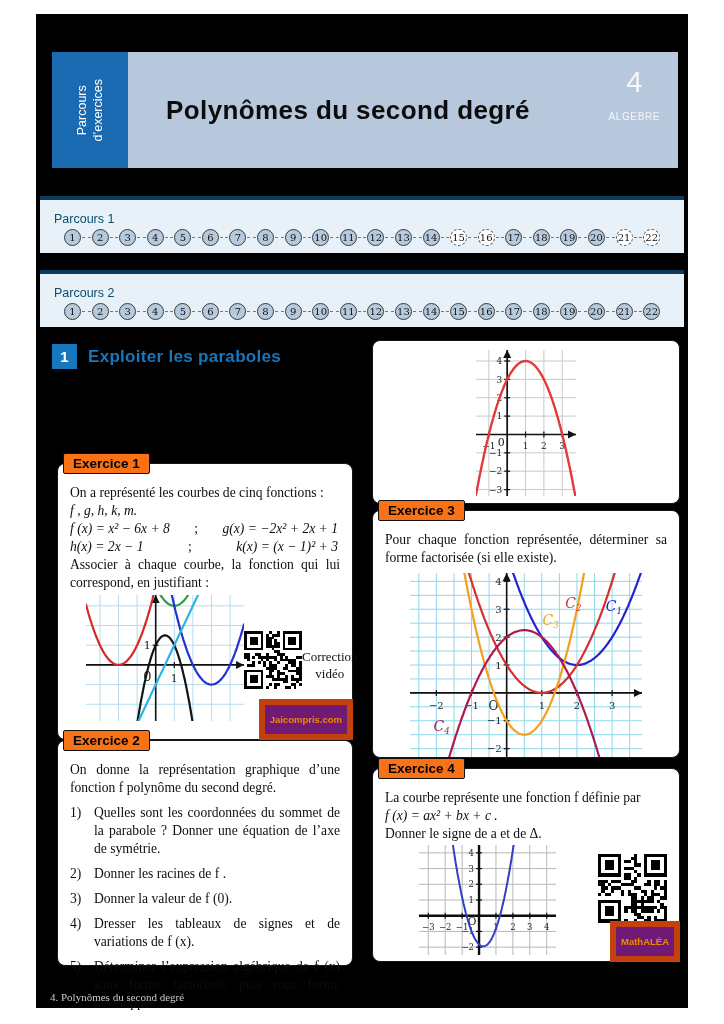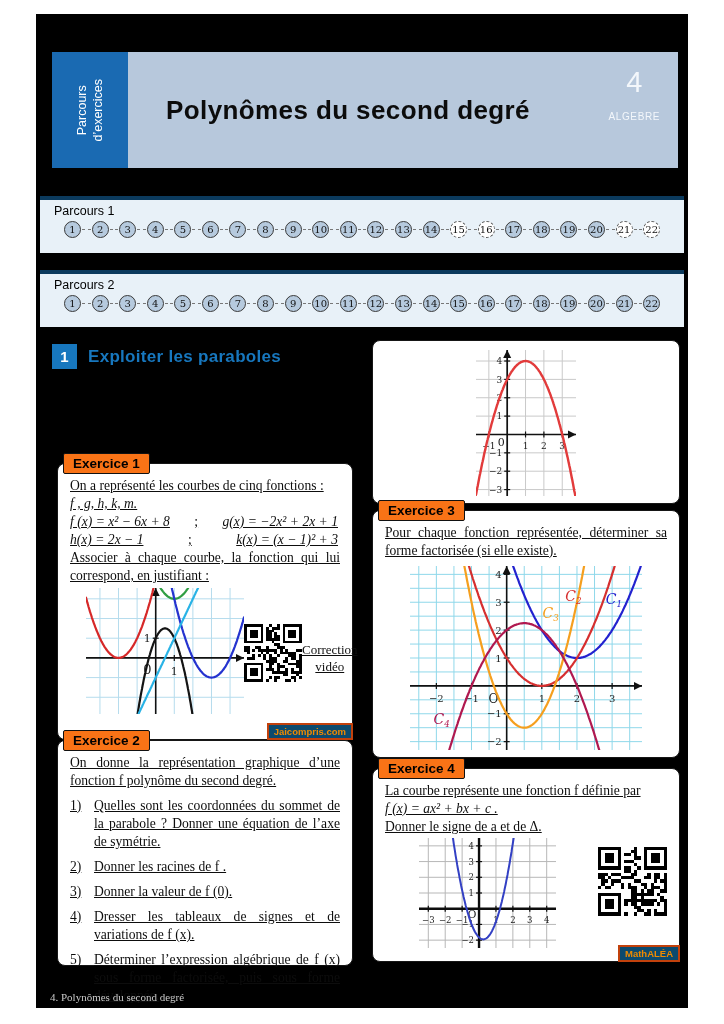--- a/index.html
+++ b/index.html
@@ -12,54 +12,54 @@
   .hdr-tab-inner span{display:block;}
   .hdr-title-box{position:absolute;left:92px;top:38px;width:550px;height:116px;background:#b7c8dc;}
   .hdr-title{position:absolute;left:38px;top:0;height:100%;display:flex;align-items:center;font:bold 26px "Liberation Sans",sans-serif;color:#0c0c0c;letter-spacing:.4px;}
   .hdr-right{position:absolute;right:18px;top:14px;text-align:center;color:#f3f7fb;}
   .hdr-num{font:29px "Liberation Sans",sans-serif;}
   .hdr-sub{font:10px "Liberation Sans",sans-serif;letter-spacing:.6px;margin-top:12px;}
 
   
   .parcours{position:absolute;left:4px;width:644px;height:53px;background:#e8f1f8;border-top:4px solid #0b3a5d;}
   .p1{top:182px;} .p2{top:256px;}
-  .parcours-label{color:#000000;font:12.5px "Liberation Sans",sans-serif;margin:4px 0 3px 14px;}
+  .parcours-label{color:#0c4a6e;font:12.5px "Liberation Sans",sans-serif;margin:12px 0 3px 14px;}
   .parcours-row{display:flex;align-items:center;padding:0 24px;}
   .pc-circle{width:17px;height:17px;border-radius:50%;background:#b6cade;border:1.2px solid #3a3a3a;font:10px "DejaVu Serif",serif;display:flex;align-items:center;justify-content:center;flex:none;color:#111;box-sizing:border-box;}
   .pc-circle.dashed{background:#fff;border:1.2px dashed #555;}
   .pc-link{flex:1;height:0;border-top:1.1px dashed #777;margin:0 1px;}
 
   
   .section-head{position:absolute;left:16px;top:330px;display:flex;align-items:center;gap:11px;}
   .section-num{width:25px;height:25px;background:#1777be;color:#fff;font:bold 15px "Liberation Sans",sans-serif;display:flex;align-items:center;justify-content:center;}
   .section-title{color:#1777be;font:bold 17px "Liberation Sans",sans-serif;letter-spacing:.3px;}
 
   
   .card{position:absolute;background:#fff;border:1.6px solid #161616;border-radius:8px;box-sizing:border-box;}
   .card-top{left:336px;top:326px;width:308px;height:164px;}
   .card-ex1{left:21px;top:449px;width:296px;height:277px;}
   .card-ex3{left:336px;top:496px;width:308px;height:248px;}
   .card-ex2{left:21px;top:726px;width:296px;height:226px;}
   .card-ex4{left:336px;top:754px;width:308px;height:194px;}
   .ex-tab{position:absolute;top:-11px;left:5px;background:#f97316;border:1.7px solid #111;border-radius:2px;padding:0 9px;font:bold 13.5px "Liberation Sans",sans-serif;line-height:19px;color:#000;}
-  .card-body{padding:13px 12px 6px;font:13.6px/18px "Liberation Serif",serif;color:#0d0d0d;text-decoration:underline;}
+  .card-body{padding:20px 12px 6px;font:13.6px/18px "Liberation Serif",serif;color:#0d0d0d;}
   .just{text-align:justify;}
   .math{font-style:italic;}
   .frow{display:flex;justify-content:space-between;padding-right:2px;}
   .frow .semi{font-style:normal;}
 
   .graph{position:relative;}
   .graph svg{display:block;}
   .graph-top{width:100px;height:146px;margin:9px auto 0;}
   .ex1-bottom{display:flex;margin-top:3px;padding-left:16px;}
   .graph-ex1{width:158px;height:126px;}
   .ex1-right{flex:1;display:flex;flex-direction:row;align-items:center;padding-top:4px;}
   .qr1{width:58px;height:58px;}
   .qr-caption{font:13px/17px "Liberation Serif",serif;color:#111;text-align:center;margin-top:10px;}
-  .src-tab{position:absolute;right:-1px;bottom:-1px;background:#0c4a6e;border:2px solid #c2410c;padding:0 5px;font:bold 9.5px "Liberation Sans",sans-serif;color:#ef8a00;line-height:13px;}
+  .src-tab{position:absolute;right:-1px;bottom:-1px;background:#701a75;border:6px solid #c2410c;padding:8px 5px;font:bold 9.5px "Liberation Sans",sans-serif;color:#ef8a00;line-height:13px;}
   .graph-ex3{width:232px;height:184px;margin:6px auto 0;}
   .ex-item{display:flex;margin-top:7px;}
   .ex-num{width:24px;flex:none;}
   .ex-text{flex:1;text-align:justify;}
   .ex4-bottom{display:flex;align-items:flex-start;padding-left:34px;margin-top:2px;}
   .graph-ex4{width:138px;height:110px;}
   .qr2{width:70px;height:70px;margin:8px 0 0 42px;}
   .footer{position:absolute;left:14px;bottom:5px;font:11px "Liberation Serif",serif;color:#c9c9c9;}
 </style>
 </head>

